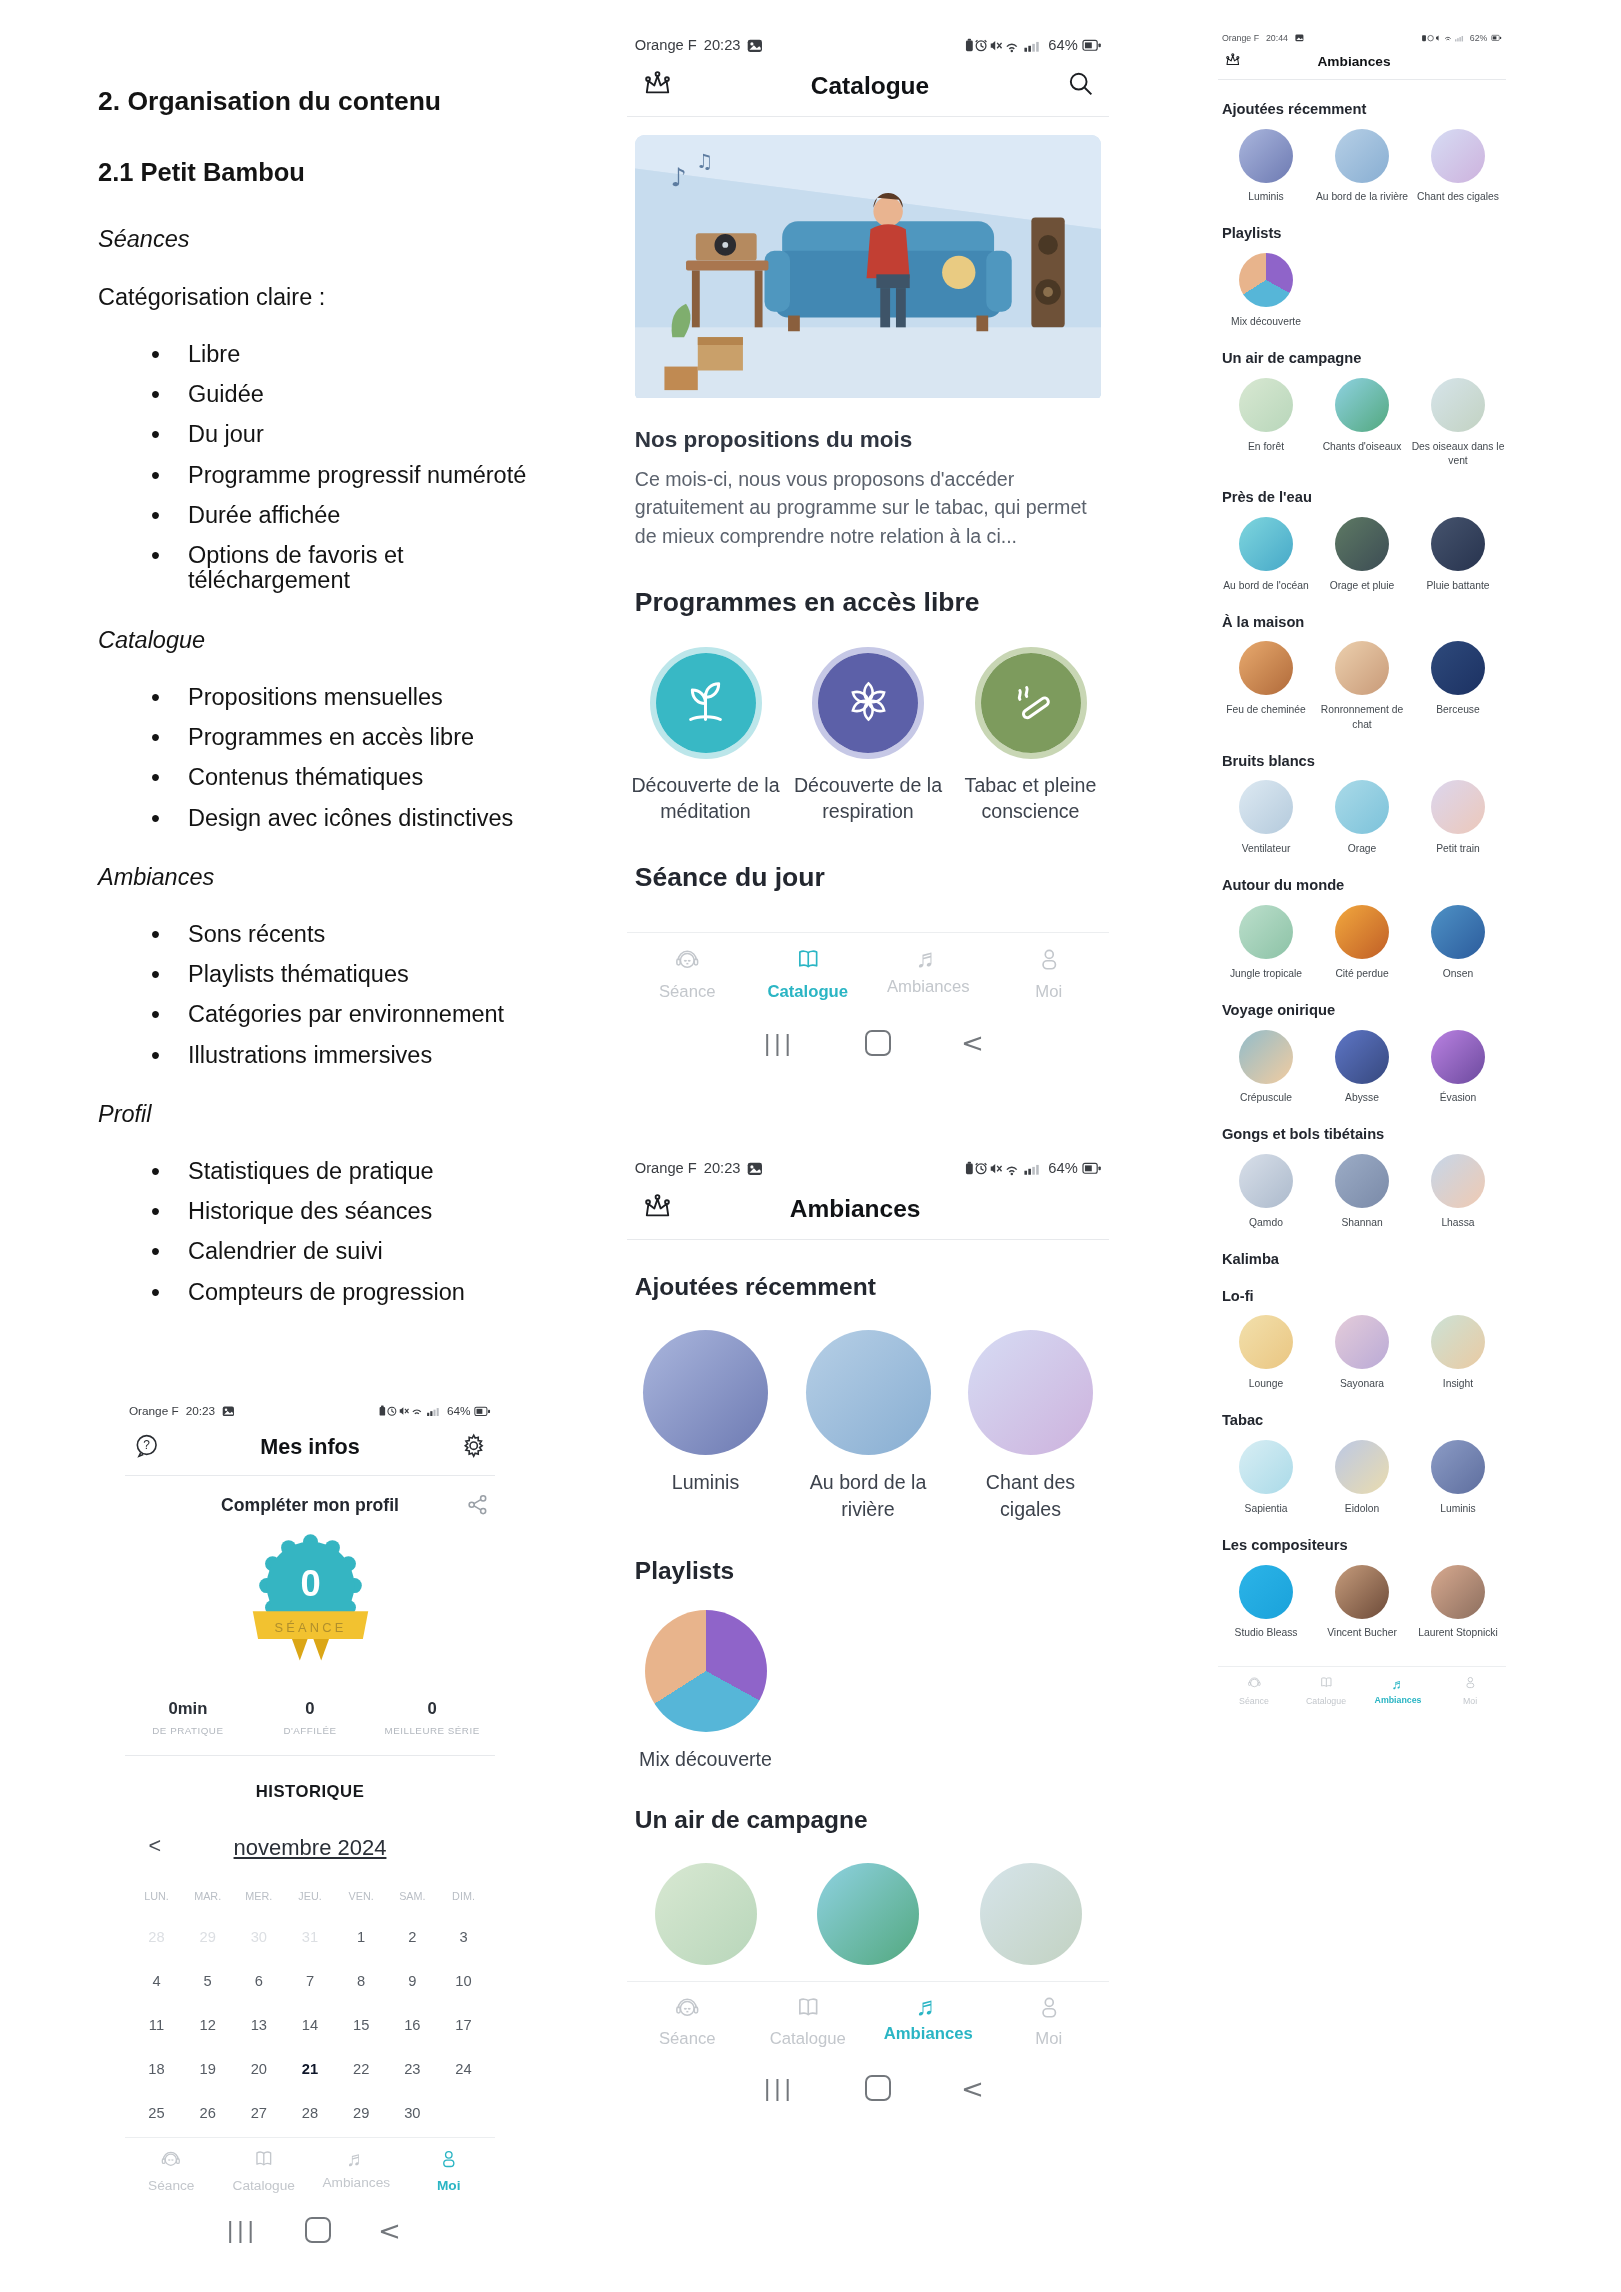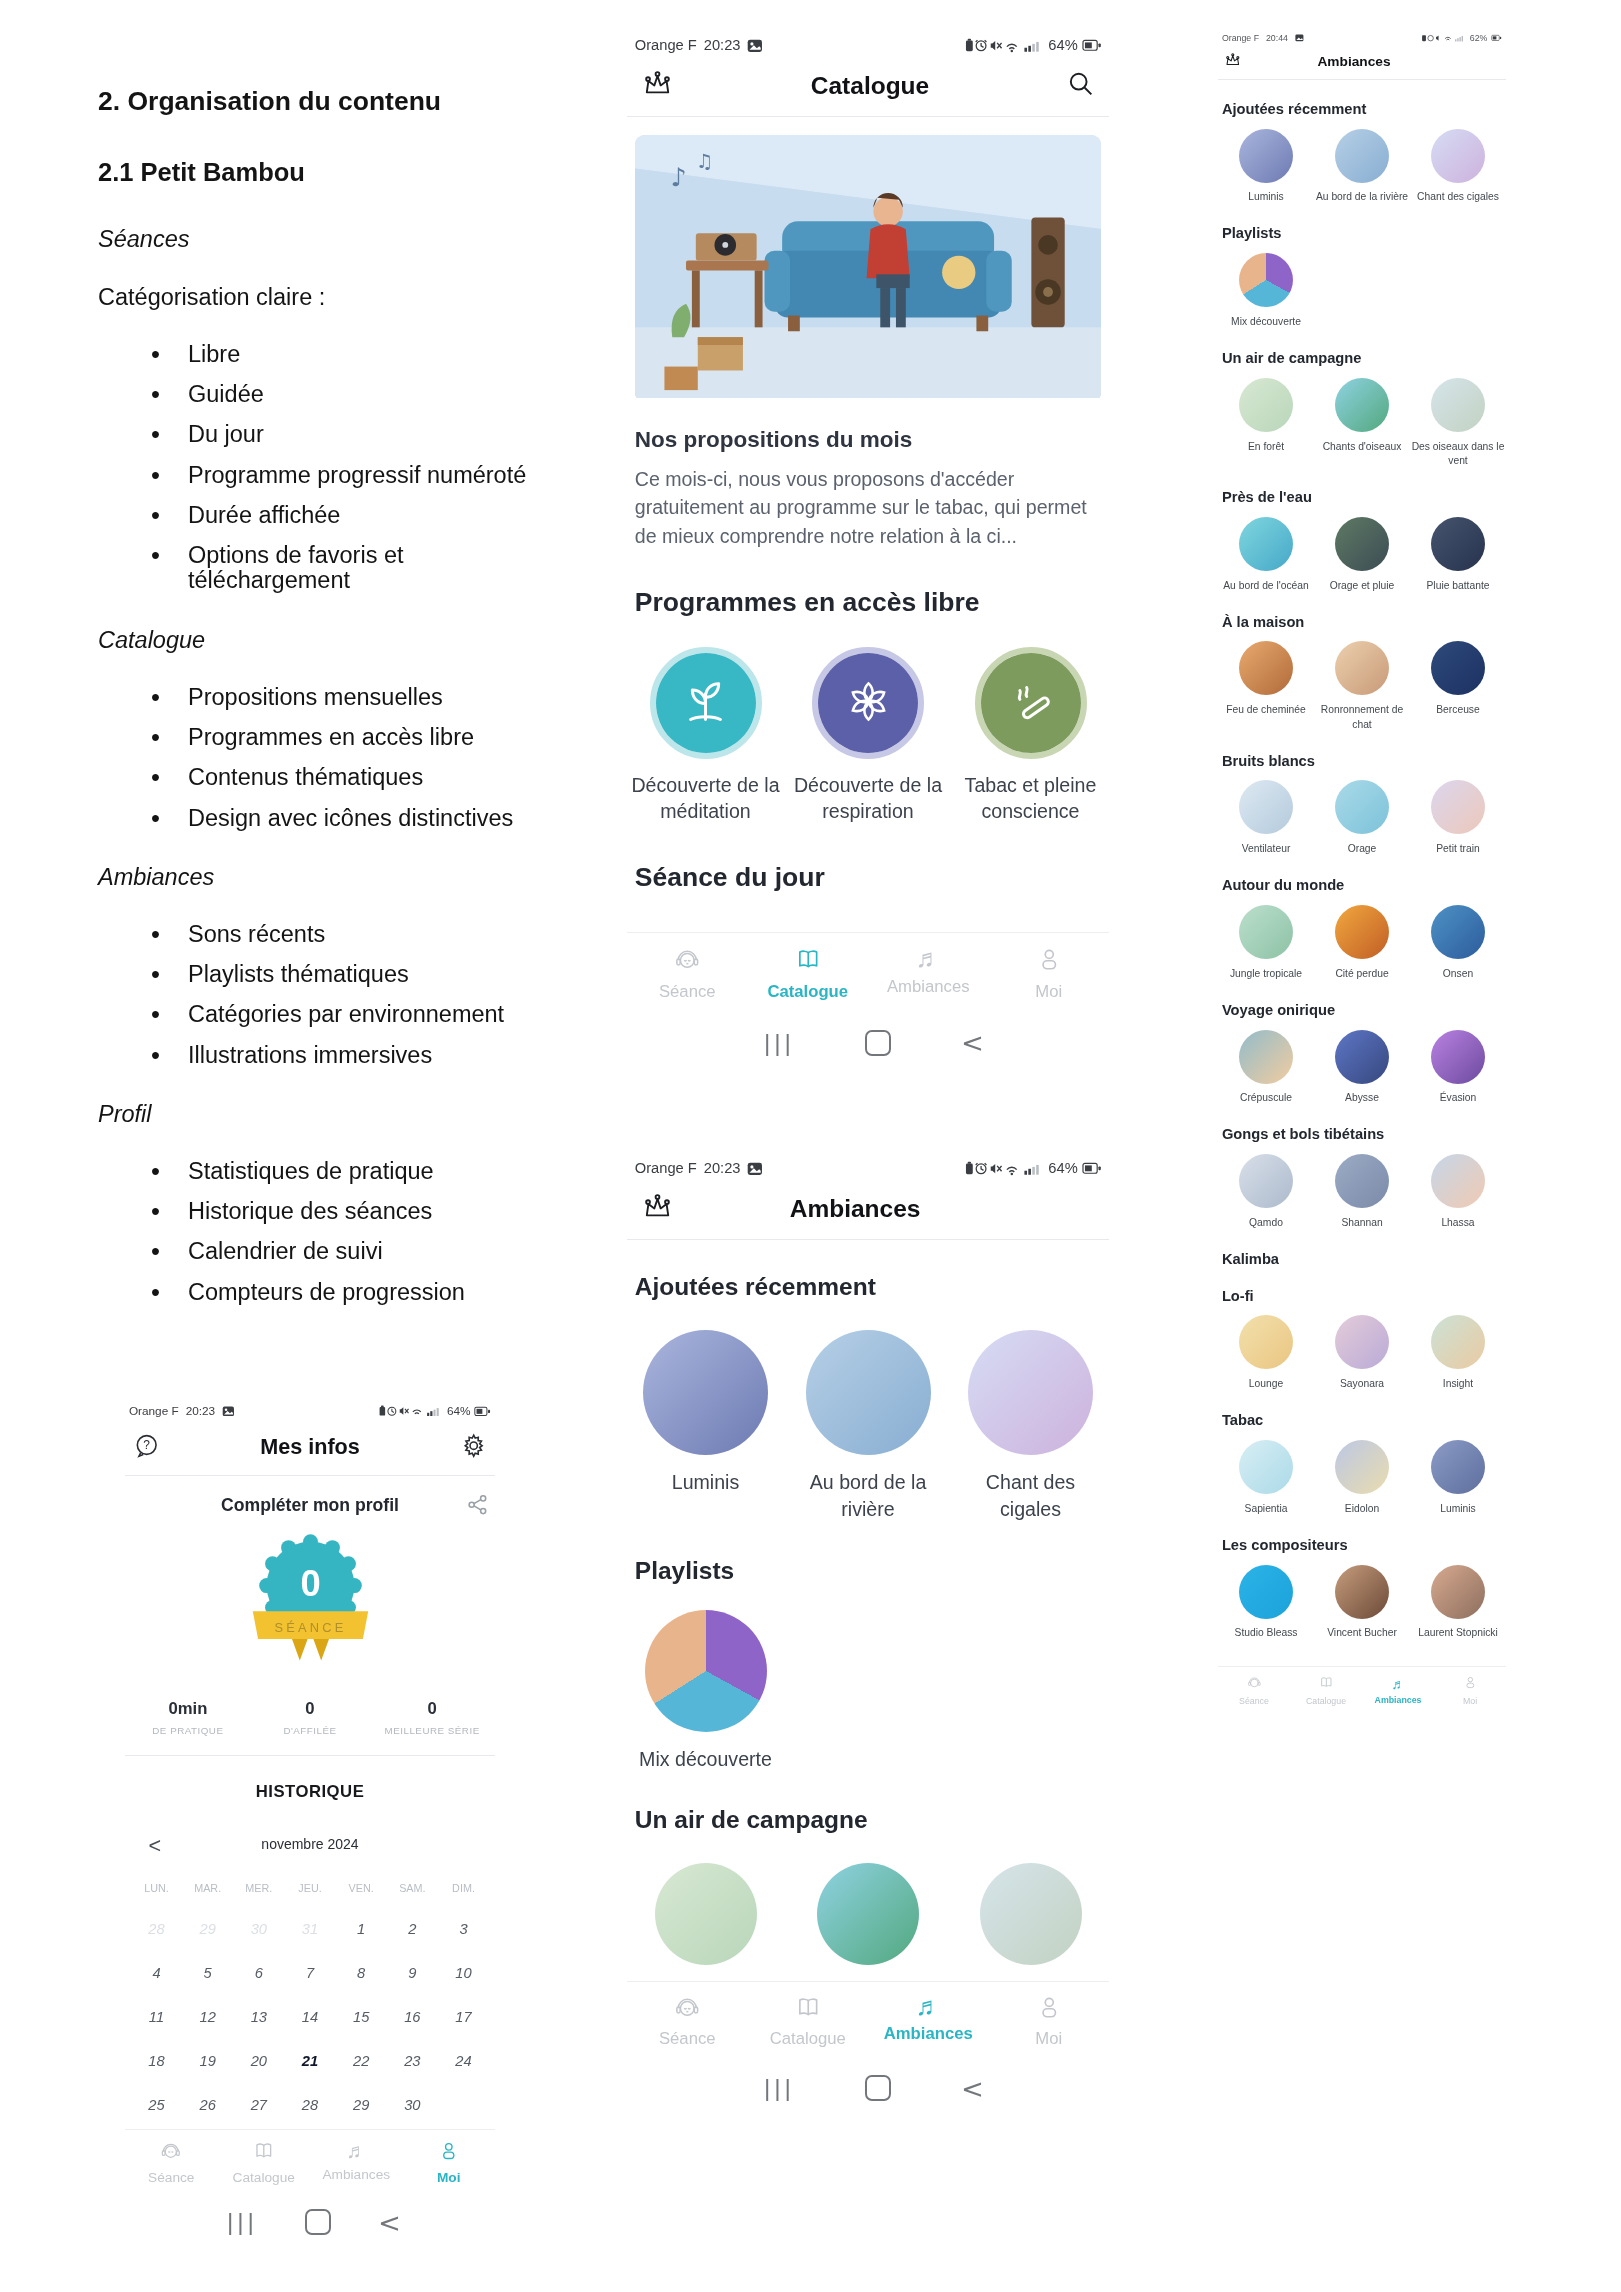--- a/index.html
+++ b/index.html
@@ -97,25 +97,25 @@
   .complete-lbl{font-size:17.6px;font-weight:bold;color:#23272f;}
   .share-btn{position:absolute;right:5.9px;top:-2px;cursor:pointer;}
   .badge-wrap{text-align:center;margin-top:13.7px;}
   .stats-row{display:flex;justify-content:space-between;margin:25.5px 3.9px 0;}
   .stat{width:118px;text-align:center;}
   .stat-v{font-size:16.7px;font-weight:bold;color:#2a2f37;}
   .stat-l{font-size:9.8px;color:#b3b8bf;letter-spacing:0.5px;margin-top:6px;}
   .pp .divider.mid{margin-top:19.6px;}
   .hist-h{font-size:16.7px;font-weight:bold;color:#16181c;text-align:center;margin-top:25.5px;letter-spacing:0.5px;}
   .month-row{position:relative;text-align:center;margin-top:33px;}
-  .month-lbl{font-size:14px;color:#2a2f37;}
+  .month-lbl{font-size:22px;color:#2a2f37;text-decoration:underline;}
   .month-prev{position:absolute;left:23.5px;top:-2px;font-size:21.6px;color:#4a4f57;cursor:pointer;}
   .cal-head{display:grid;grid-template-columns:repeat(7,1fr);margin-top:29px;padding:0 5.9px;}
   .cal-dh{text-align:center;font-size:10.8px;color:#b9bec5;}
-  .cal-grid{display:grid;grid-template-columns:repeat(7,1fr);row-gap:28px;margin-top:27.4px;padding:0 5.9px;font-style:italic;}
+  .cal-grid{display:grid;grid-template-columns:repeat(7,1fr);row-gap:28px;margin-top:27.4px;padding:0 5.9px;}
   .cal-day{text-align:center;font-size:14.7px;color:#565c64;cursor:pointer;}
   .cal-day.muted{color:#dcdfe3;}
   .cal-day.today{font-weight:bold;color:#0f172a;}
   .pp .pnav{margin-top:15.7px;padding-top:9.8px;border-top:1px solid #eceef0;}
   .pp .pnav svg{width:21.6px;height:21.6px;}
   .pp .note-glyph{font-size:20.6px;line-height:21.6px;}
   .pp .nlab{font-size:13.7px;}
   .pp .anav{margin:21.6px 0 0;padding:0 94px 0 102px;}
 </style>
 </head>

